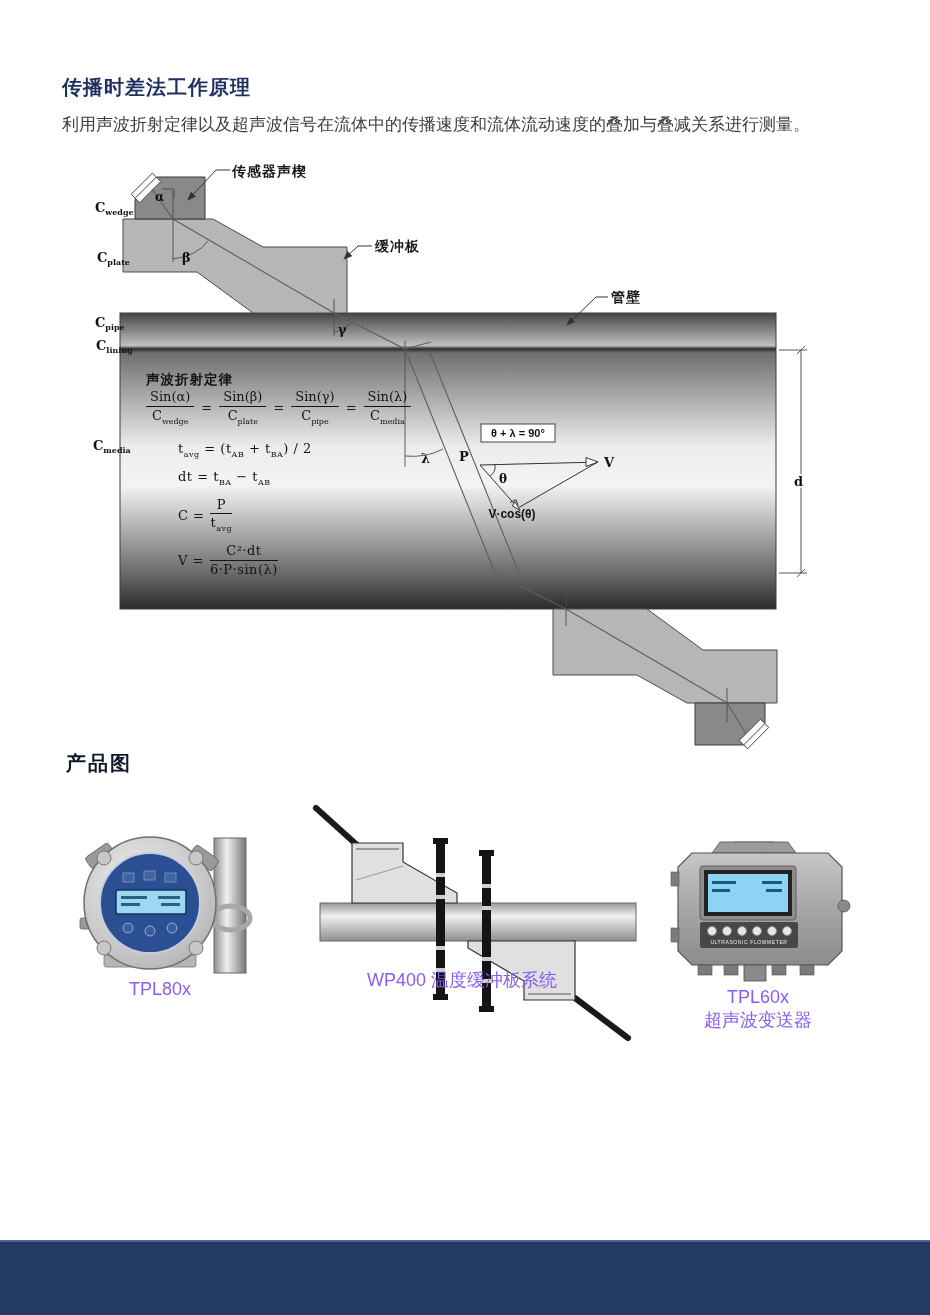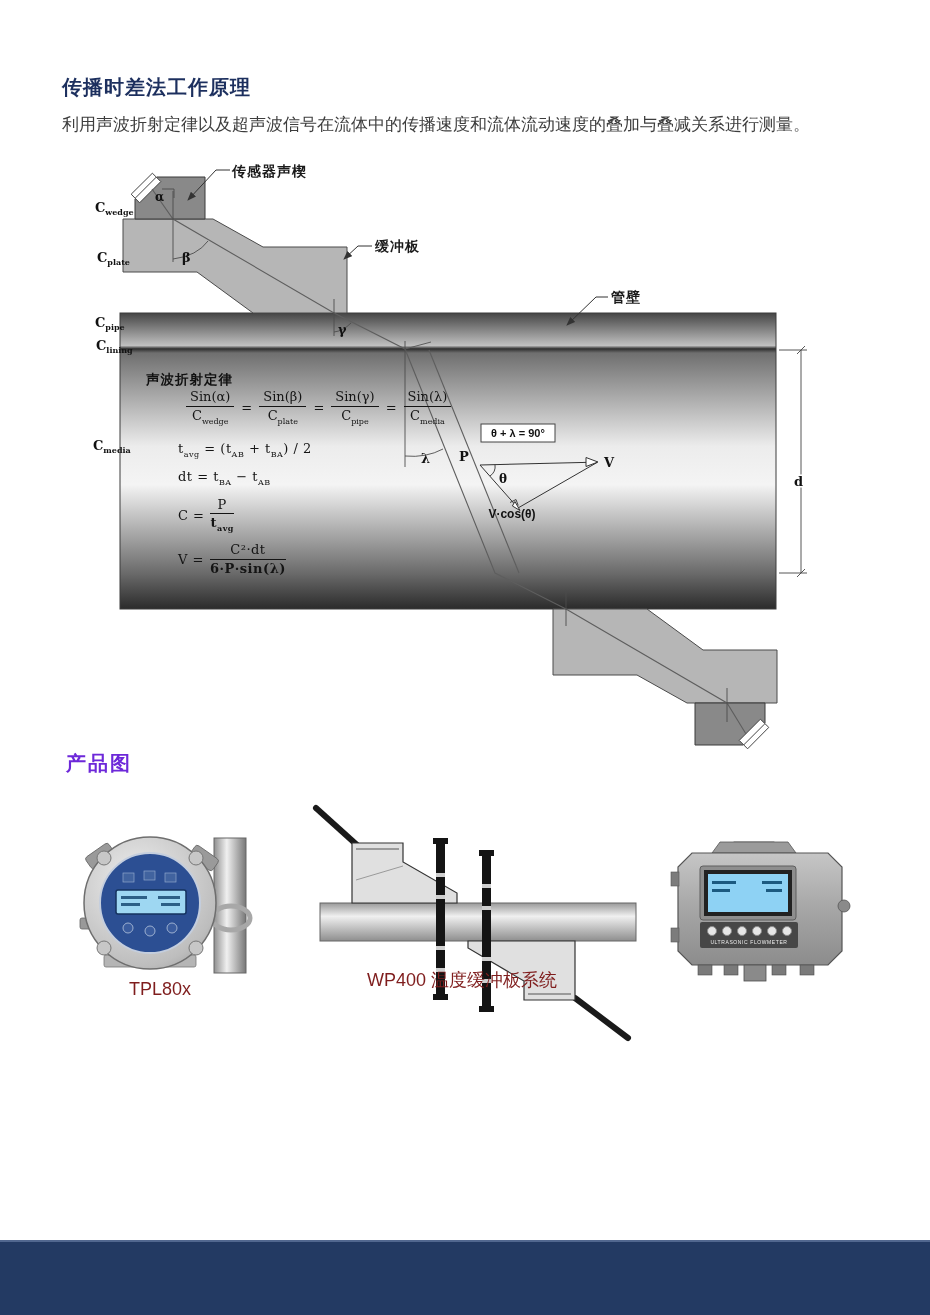--- a/index.html
+++ b/index.html
@@ -4,37 +4,37 @@
 <style>
   html,body{margin:0;padding:0;background:#fff;}
   body{width:930px;height:1315px;position:relative;font-family:"Liberation Sans",sans-serif;}
   .abs{position:absolute;}
   #page{position:relative;width:930px;height:1315px;overflow:hidden;background:#fff;}
   #gfx{position:absolute;left:0;top:0;width:930px;height:1315px;}
 
   .page-title{left:62px;top:74px;font-size:20px;font-weight:bold;color:#1c2f5e;letter-spacing:1px;}
   .page-sub{left:62px;top:113px;font-size:17px;color:#3d3d3d;width:800px;}
 
-  .section-title{left:66px;top:750px;font-size:20px;font-weight:bold;color:#6d28d9;letter-spacing:2px;}
+  .section-title{left:66px;top:750px;font-size:20px;font-weight:bold;color:#0f172a;letter-spacing:2px;}
 
   
   .formulas{left:146px;top:371px;color:#141414;font-family:"DejaVu Serif",serif;font-size:13px;}
   .f-head{font-weight:bold;font-size:13.5px;margin-bottom:1px;letter-spacing:1px;font-family:"Liberation Sans",sans-serif;color:#111;}
-  .f-row{display:flex;align-items:center;gap:7px;margin-bottom:15px;margin-left:40px;}
+  .f-row{display:flex;align-items:center;gap:7px;margin-bottom:15px;}
   .fr{display:inline-block;text-align:center;line-height:1.05;}
   .fr .n{border-bottom:1.2px solid #141414;padding:0 4px 2px 4px;}
   .fr .dn{padding-top:2px;}
   sub{font-size:8px;}
   .f-line{margin-bottom:11px;letter-spacing:0.5px;margin-left:32px;}
   .f-line.flex{display:flex;align-items:center;gap:6px;}
   .inline-frac{display:inline-block;text-align:center;line-height:1.05;}
   .inline-frac .n{border-bottom:1.2px solid #141414;padding:0 5px 2px 5px;}
-  .inline-frac .dn{padding-top:2px;font-weight:bold;}
-
-  .caption{position:absolute;text-align:center;color:#7f1d1d;font-size:18px;line-height:1.26;}
+  .inline-frac .dn{padding-top:2px;}
+
+  .caption{position:absolute;text-align:center;color:#8b5cf6;font-size:18px;line-height:1.26;}
   .cap1{left:50px;top:978px;width:220px;}
   .cap2{left:302px;top:969px;width:320px;}
   .cap3{left:666px;top:986px;width:184px;}
 
   .footer-bar{left:0;top:1240px;width:930px;height:75px;background:#233a63;border-top:2px solid #51678f;}
 
   
   text{font-family:"Liberation Sans",sans-serif;}
   .cjk{font-size:14px;font-weight:600;fill:#1a1a1a;letter-spacing:1px;}
   .math{font-family:"DejaVu Serif",serif;font-weight:bold;fill:#111;font-size:13px;}
@@ -300,15 +300,19 @@
   </div>
 
   <div class="abs section-title">产品图</div>
 
   <div class="caption cap1">
     <div>TPL80x</div>
   </div>
   <div class="caption cap2">
     <div>WP400 温度缓冲板系统</div>
   </div>
+  <div class="caption cap3">
+    <div>TPL60x</div>
+    <div>超声波变送器</div>
+  </div>
 
   <div class="abs footer-bar"></div>
 </div>
 
 </body></html>

